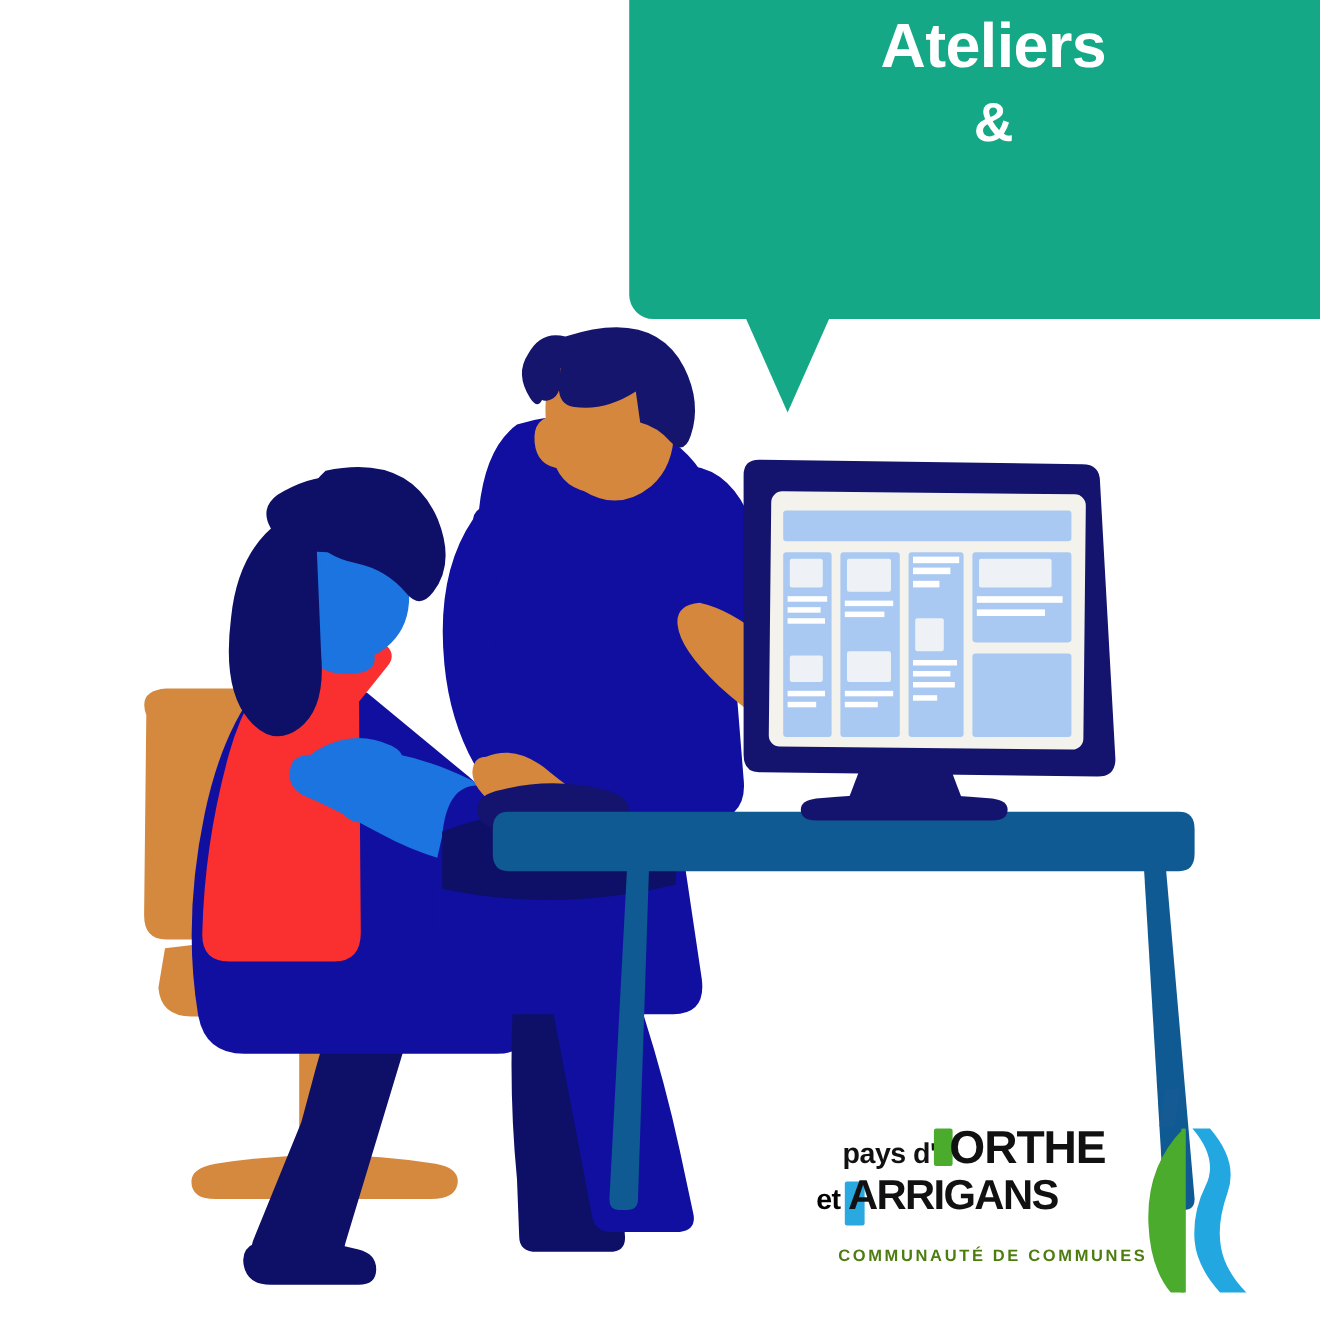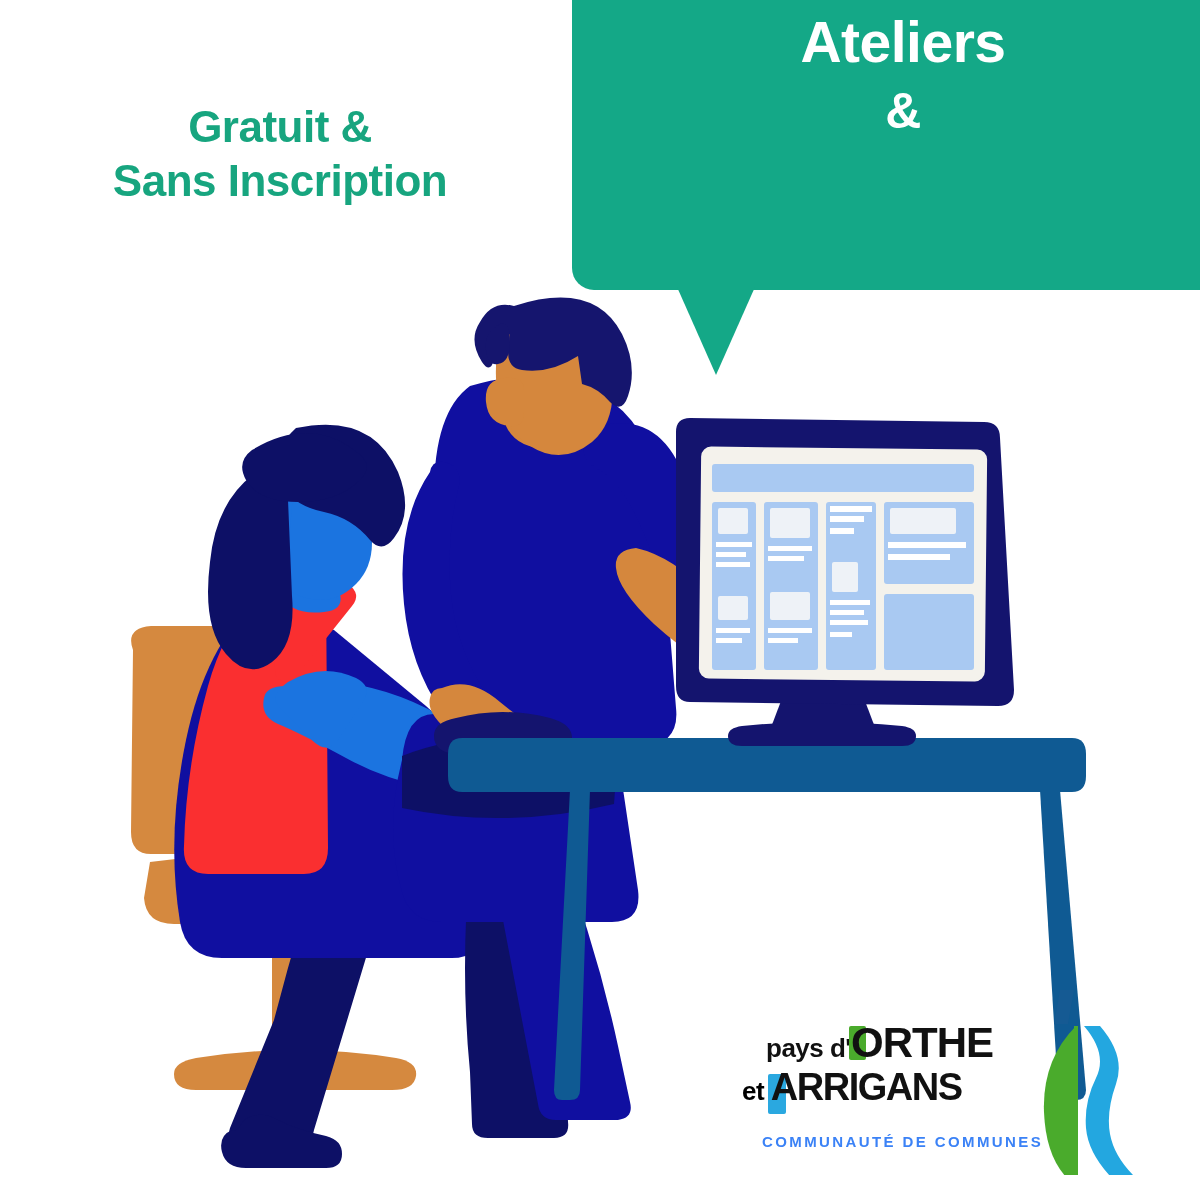--- a/index.html
+++ b/index.html
@@ -73,36 +73,37 @@
     white-space:nowrap;
     font-size:28px; line-height:1;
   }
   .logo-line1 .lc{
     font-weight:bold; color:#111111; font-size:26px;
     letter-spacing:-0.5px;
   }
   .logo-line1 .big{
     font-weight:bold; color:#111111; font-size:42px;
     letter-spacing:-1px;
+    margin-left:12px;
   }
   .logo-line2{
     position:absolute; left:0px; top:60px;
     white-space:nowrap; line-height:1;
   }
   .logo-line2 .lc{
     font-weight:bold; color:#000000; font-size:26px;
     letter-spacing:-0.5px;
   }
   .logo-line2 .big{
     font-weight:bold; color:#111111; font-size:38px;
     letter-spacing:-1.5px;
   }
   .logo-sub{
     position:absolute; left:20px; top:125px;
-    color:#3b82f6; font-weight:bold;
+    color:#4d7c0f; font-weight:bold;
     font-size:15px; letter-spacing:2.4px;
     white-space:nowrap;
   }
   #logo-mark{position:absolute;left:292px;top:-18px;width:130px;height:185px;}
   #logo-mark svg{display:block;}
 
   
   .oh{position:relative;display:inline-block;}
   .oh .swatch{
     position:absolute;left:-2px;top:4px;width:17px;height:34px;
@@ -242,24 +243,20 @@
           <rect x="890" y="508" width="66" height="26" rx="2" fill="#eef2f7"></rect>
           <rect x="888" y="542" width="78" height="6" fill="#ffffff"></rect>
           <rect x="888" y="554" width="62" height="6" fill="#ffffff"></rect>
           <rect x="884" y="594" width="90" height="76" rx="3" fill="#a9c9f2"></rect>
         </g>
       </g>
 
     </svg>
   </div>
 
-  <div id="tagline">
-    <span class="ln">Gratuit &amp;</span>
-    <span class="ln">Sans Inscription</span>
-  </div>
 
   <div id="bubble">
     <div id="bubble-text">
       <span class="ln">Ateliers</span>
       <span class="ln amp">&amp;</span>
     </div>
   </div>
   <div id="bubble-tail"></div>
 
   <div id="logo">

